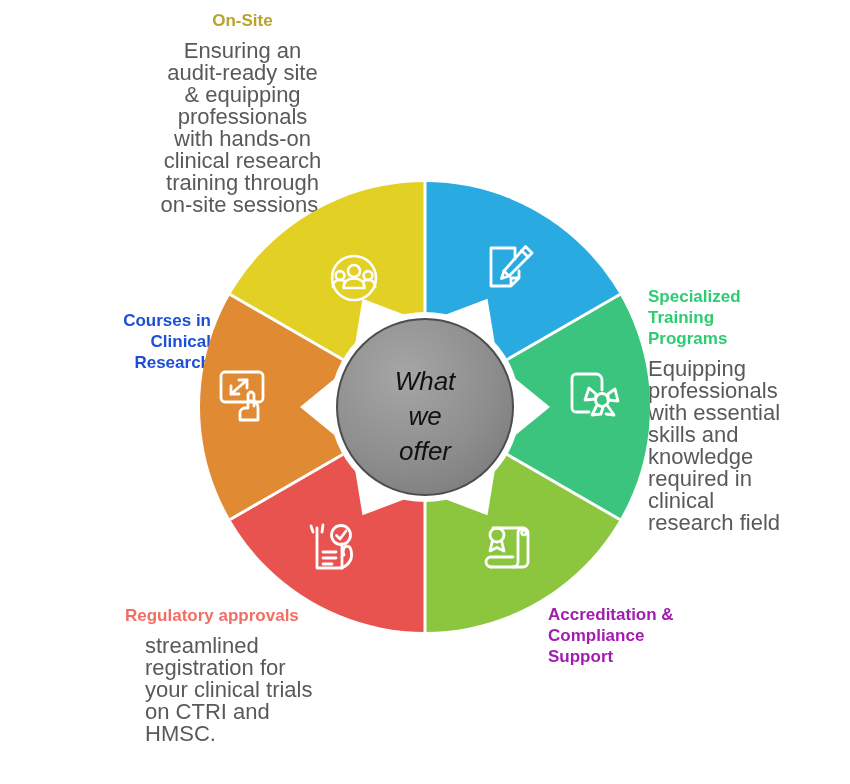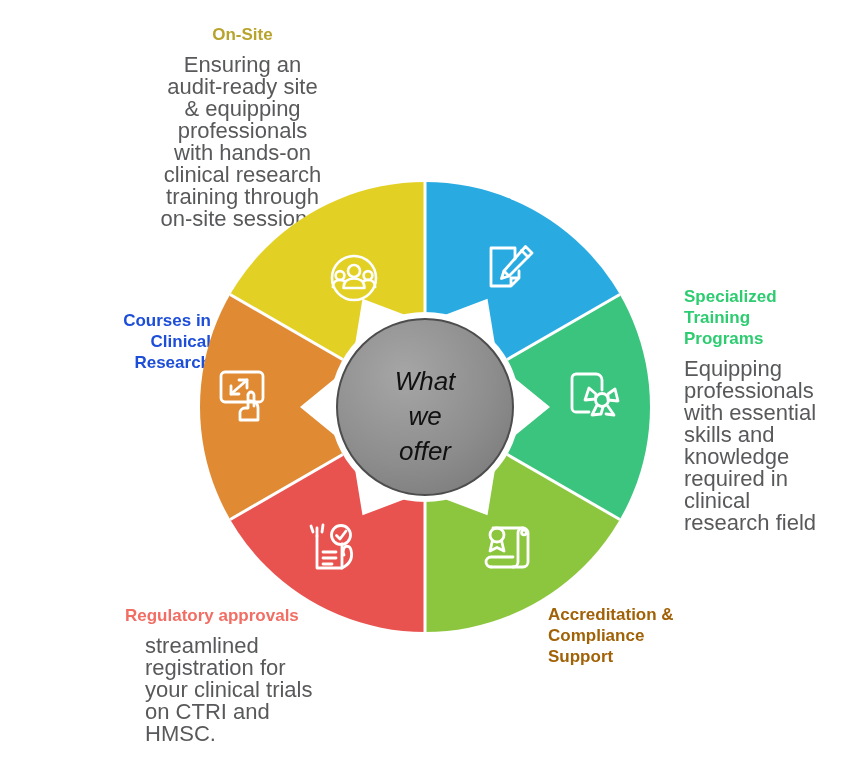--- a/index.html
+++ b/index.html
@@ -20,26 +20,26 @@
     white-space: pre-line;
   }
   .txtblock .bd {
     color: #58595b;
     font-size: 22px;
     line-height: 22px;
     white-space: pre-line;
   }
 
   
-  #blk-onsite      { left: 155px; top: 10px;  width: 175px; text-align: center; margin-top: 14px; }
+  #blk-onsite      { left: 155px; top: 10px;  width: 175px; text-align: center; }
   #blk-onsite .hd  { text-align: center; }
   #blk-onsite .bd  { text-align: center; }
 
   #blk-medical     { left: 547px; top: 8px;   width: 150px; }
-  #blk-special     { left: 684px; top: 286px; width: 160px; }
+  #blk-special     { left: 648px; top: 286px; width: 160px; }
   #blk-accred      { left: 548px; top: 604px; width: 170px; }
   #blk-regulatory  { left: 125px; top: 605px; width: 215px; }
   #blk-regulatory .bd { padding-left: 20px; }
   #blk-courses     { left: 43px;  top: 310px; width: 168px; }
   #blk-courses .hd { text-align: right; }
 
   
   #wheel { position: absolute; left: 200px; top: 182px; width: 450px; height: 450px; font-style: italic; }
   #wheel svg { display:block; width: 450px; height: 450px; }
   .hubtext {
@@ -77,21 +77,21 @@
 professionals
 with essential
 skills and
 knowledge
 required in
 clinical
 research field</div>
   </div>
 
   <div class="txtblock" id="blk-accred">
-    <div class="hd" style="color:#a16207">Accreditation &amp;
+    <div class="hd" style="color:#a21caf">Accreditation &amp;
 Compliance
 Support</div>
   </div>
 
   <div class="txtblock" id="blk-regulatory">
     <div class="hd" style="color:#F26E64">Regulatory approvals</div>
     <div class="bd"> streamlined
 registration for
 your clinical trials
 on CTRI and

